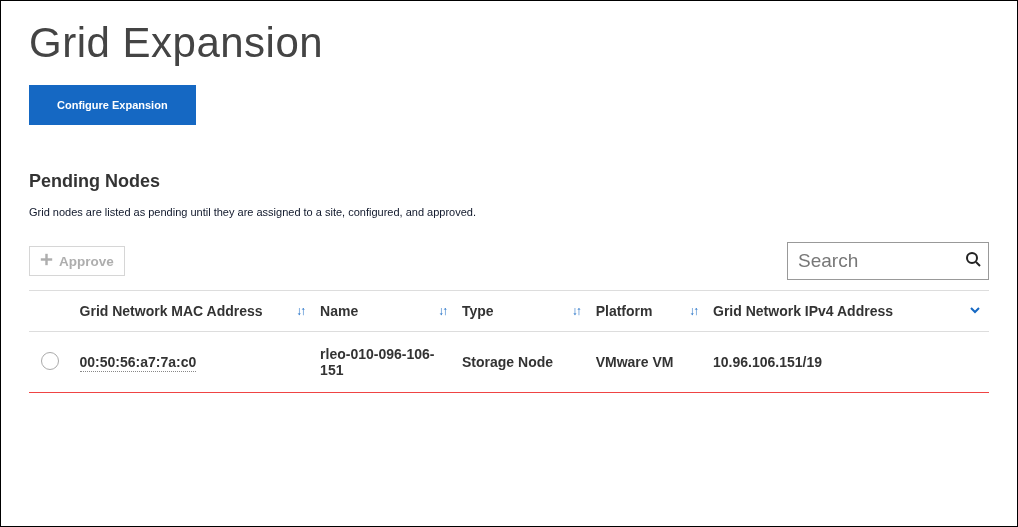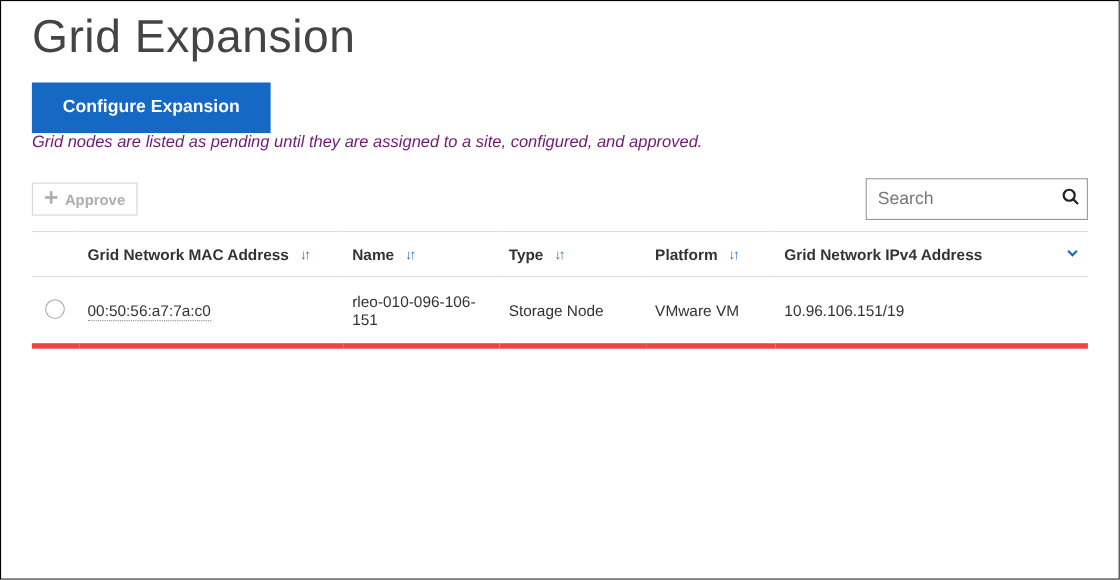--- a/index.html
+++ b/index.html
@@ -14,48 +14,47 @@
     width: 1018px;
     height: 527px;
     padding: 2px 28px 18px 28px;
     position: relative;
     overflow: hidden;
   }
   h1.page-title {
     font-weight: 300;
     font-size: 42px;
     color: #444;
-    margin: 6px 0 18px 0;
+    margin: 16px 0 18px 0;
     letter-spacing: 0.5px;
   }
   .subtitle {
     font-size: 15px;
     color: #333;
     margin: 0 0 28px 0;
   }
   .primary-btn {
     background: #1568c3;
     color: #fff;
     border: none;
     padding: 14px 28px;
-    font-size: 16px;
+    font-size: 11px;
     font-weight: 600;
     cursor: pointer;
   }
   .section-heading {
     font-size: 18px;
     font-weight: 600;
     color: #333;
     margin: 46px 0 14px 0;
   }
   .section-desc {
-    font-size: 15px;
-    color: #701a75;
+    font-size: 11px;
+    color: #0f172a;
     margin: 0 0 24px 0;
-    font-style: italic;
   }
   .toolbar {
     display: flex;
     align-items: center;
     justify-content: space-between;
     margin-bottom: 10px;
   }
   .toolbar-left {
     display: flex;
     gap: 6px;
@@ -75,21 +74,21 @@
   .ghost-btn svg { width: 13px; height: 13px; }
   .search-wrap {
     position: relative;
     width: 202px;
   }
   .search-wrap input {
     width: 100%;
     height: 38px;
     border: 1px solid #999;
     padding: 6px 34px 6px 10px;
-    font-size: 16px;
+    font-size: 19px;
     color: #4d7c0f;
   }
   .search-wrap input::placeholder { color: #777; }
   .search-wrap .mag {
     position: absolute;
     right: 8px;
     top: 50%;
     transform: translateY(-50%);
   }
   table.grid {
@@ -101,23 +100,24 @@
   table.grid thead th {
     border-top: 1px solid #ddd;
     border-bottom: 1px solid #ddd;
     font-weight: 600;
     text-align: left;
     padding: 12px 8px;
     color: #333;
     white-space: nowrap;
   }
   table.grid tbody td {
-    border-bottom: 5px solid #ef4444;
+    border-bottom: 1px solid #ef4444;
     padding: 14px 8px;
     vertical-align: middle;
+    font-weight: bold;
   }
   .sort-icon {
     color: #1568c3;
     font-size: 12px;
     margin-left: 10px;
     letter-spacing: -2px;
     font-weight: bold;
   }
   .chev-down {
     color: #1568c3;
@@ -133,33 +133,34 @@
   .mac-text {
     border-bottom: 1px dotted #888;
     padding-bottom: 1px;
   }
   th.sel-col, td.sel-col { width: 46px; text-align: center; }
   th.mac-col { width: 250px; }
   th.name-col { width: 170px; margin-left: 12px; }
   th.type-col { width: 160px; margin-left: 27px; }
   th.plat-col { width: 128px; }
   th.ip-col   { }
-  th .hdr-flex { display: flex; align-items: center; justify-content: flex-start; }
+  th .hdr-flex { display: flex; align-items: center; justify-content: space-between; }
   th.ip-col .hdr-flex { justify-content: flex-start; gap: 76px; }
 </style>
 </head>
 <body>
 
 <div class="frame">
 
   <h1 class="page-title">Grid Expansion</h1>
 
 
   <button class="primary-btn">Configure Expansion</button>
 
+  <h2 class="section-heading">Pending Nodes</h2>
 
   <p class="section-desc">Grid nodes are listed as pending until they are assigned to a site, configured, and approved.</p>
 
   <div class="toolbar">
     <div class="toolbar-left">
       <button class="ghost-btn">
         <span>
           <svg viewBox="0 0 16 16" fill="#aeaeae">
               <rect x="6.5" y="1" width="3" height="14"></rect>
               <rect x="1" y="6.5" width="14" height="3"></rect>

